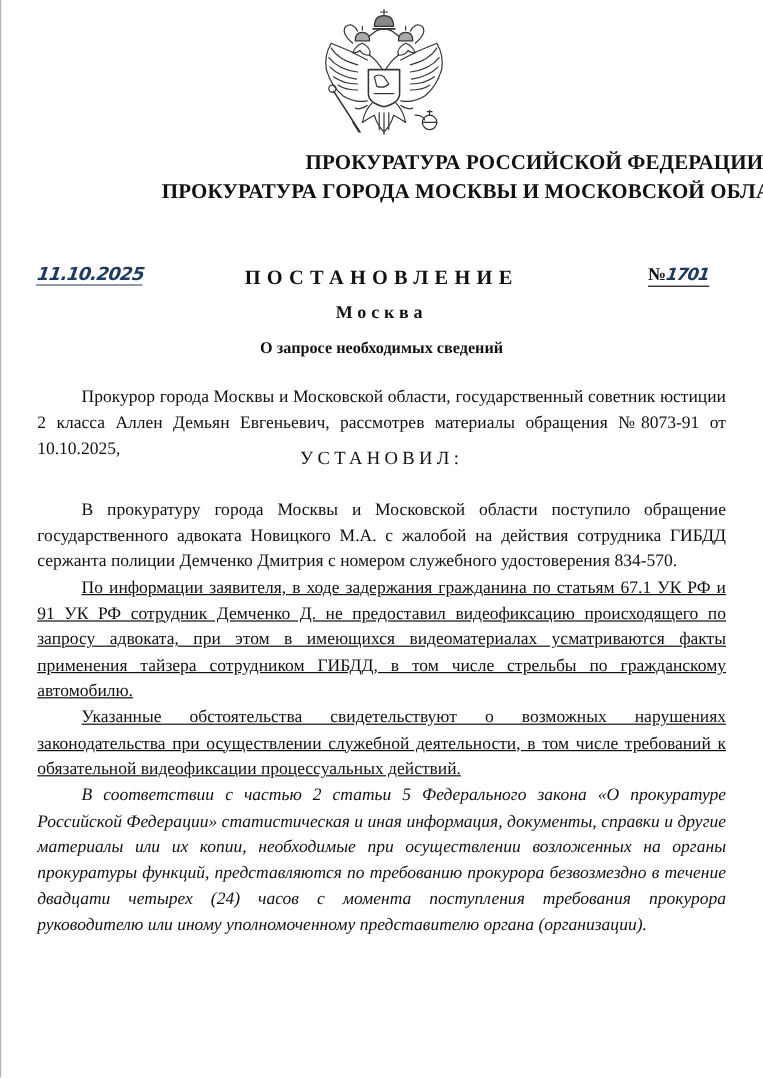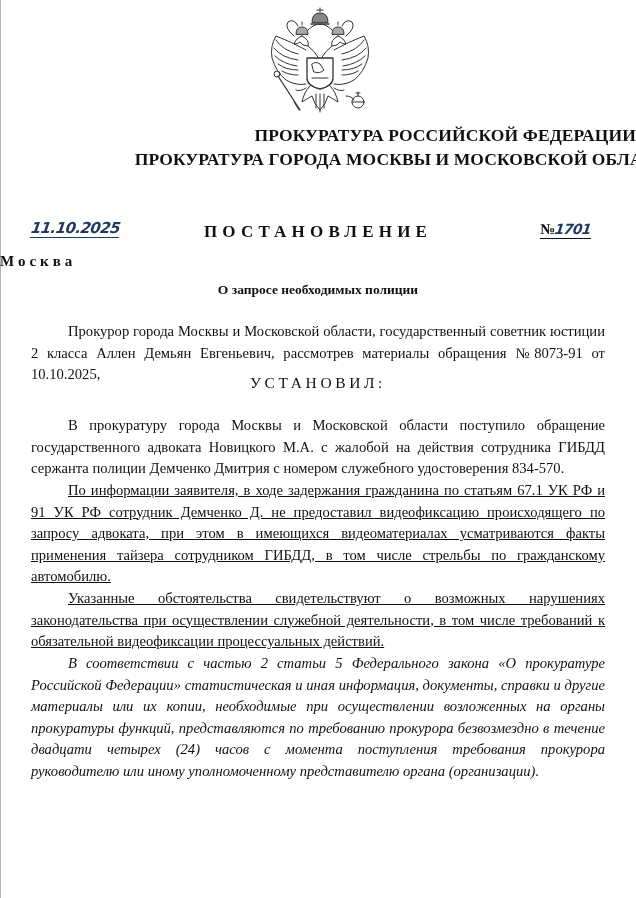--- a/index.html
+++ b/index.html
@@ -91,20 +91,21 @@
       font-size: 14px;
       color: #1f3a5f;
       letter-spacing: -0.8px;
       transform: skewX(-8deg);
     }
     .city {
       position: absolute;
       left: 0;
       width: 636px;
       top: 253px;
+      text-align: center;
       font-weight: bold;
       font-size: 15px;
       letter-spacing: 4px;
     }
     .subject {
       position: absolute;
       left: 0;
       width: 636px;
       top: 282px;
       text-align: center;
@@ -195,21 +196,21 @@
 <div class="doc-type">ПОСТАНОВЛЕНИЕ</div>
 
 <div class="hand date-value">11.10.2025</div>
 
 <div class="number-wrap">
   <span class="number-sign">№</span><span class="number-value">1701</span>
 </div>
 
 <div class="city">Москва</div>
 
-<div class="subject">О запросе необходимых полиции</div>
+<div class="subject">О запросе необходимых сведений</div>
 
 <div class="body-text p-intro">
   <p class="para">Прокурор города Москвы и Московской области, государственный советник юстиции 2 класса Аллен Демьян Евгеньевич, рассмотрев материалы обращения №8073-91 от 10.10.2025,</p>
 </div>
 
 <div class="ustanovil">УСТАНОВИЛ:</div>
 
 <div class="body-text p1">
   <p class="para">В прокуратуру города Москвы и Московской области поступило обращение государственного адвоката Новицкого М.А. с жалобой на действия сотрудника ГИБДД сержанта полиции Демченко Дмитрия с номером служебного удостоверения 834-570.</p>
 </div>

